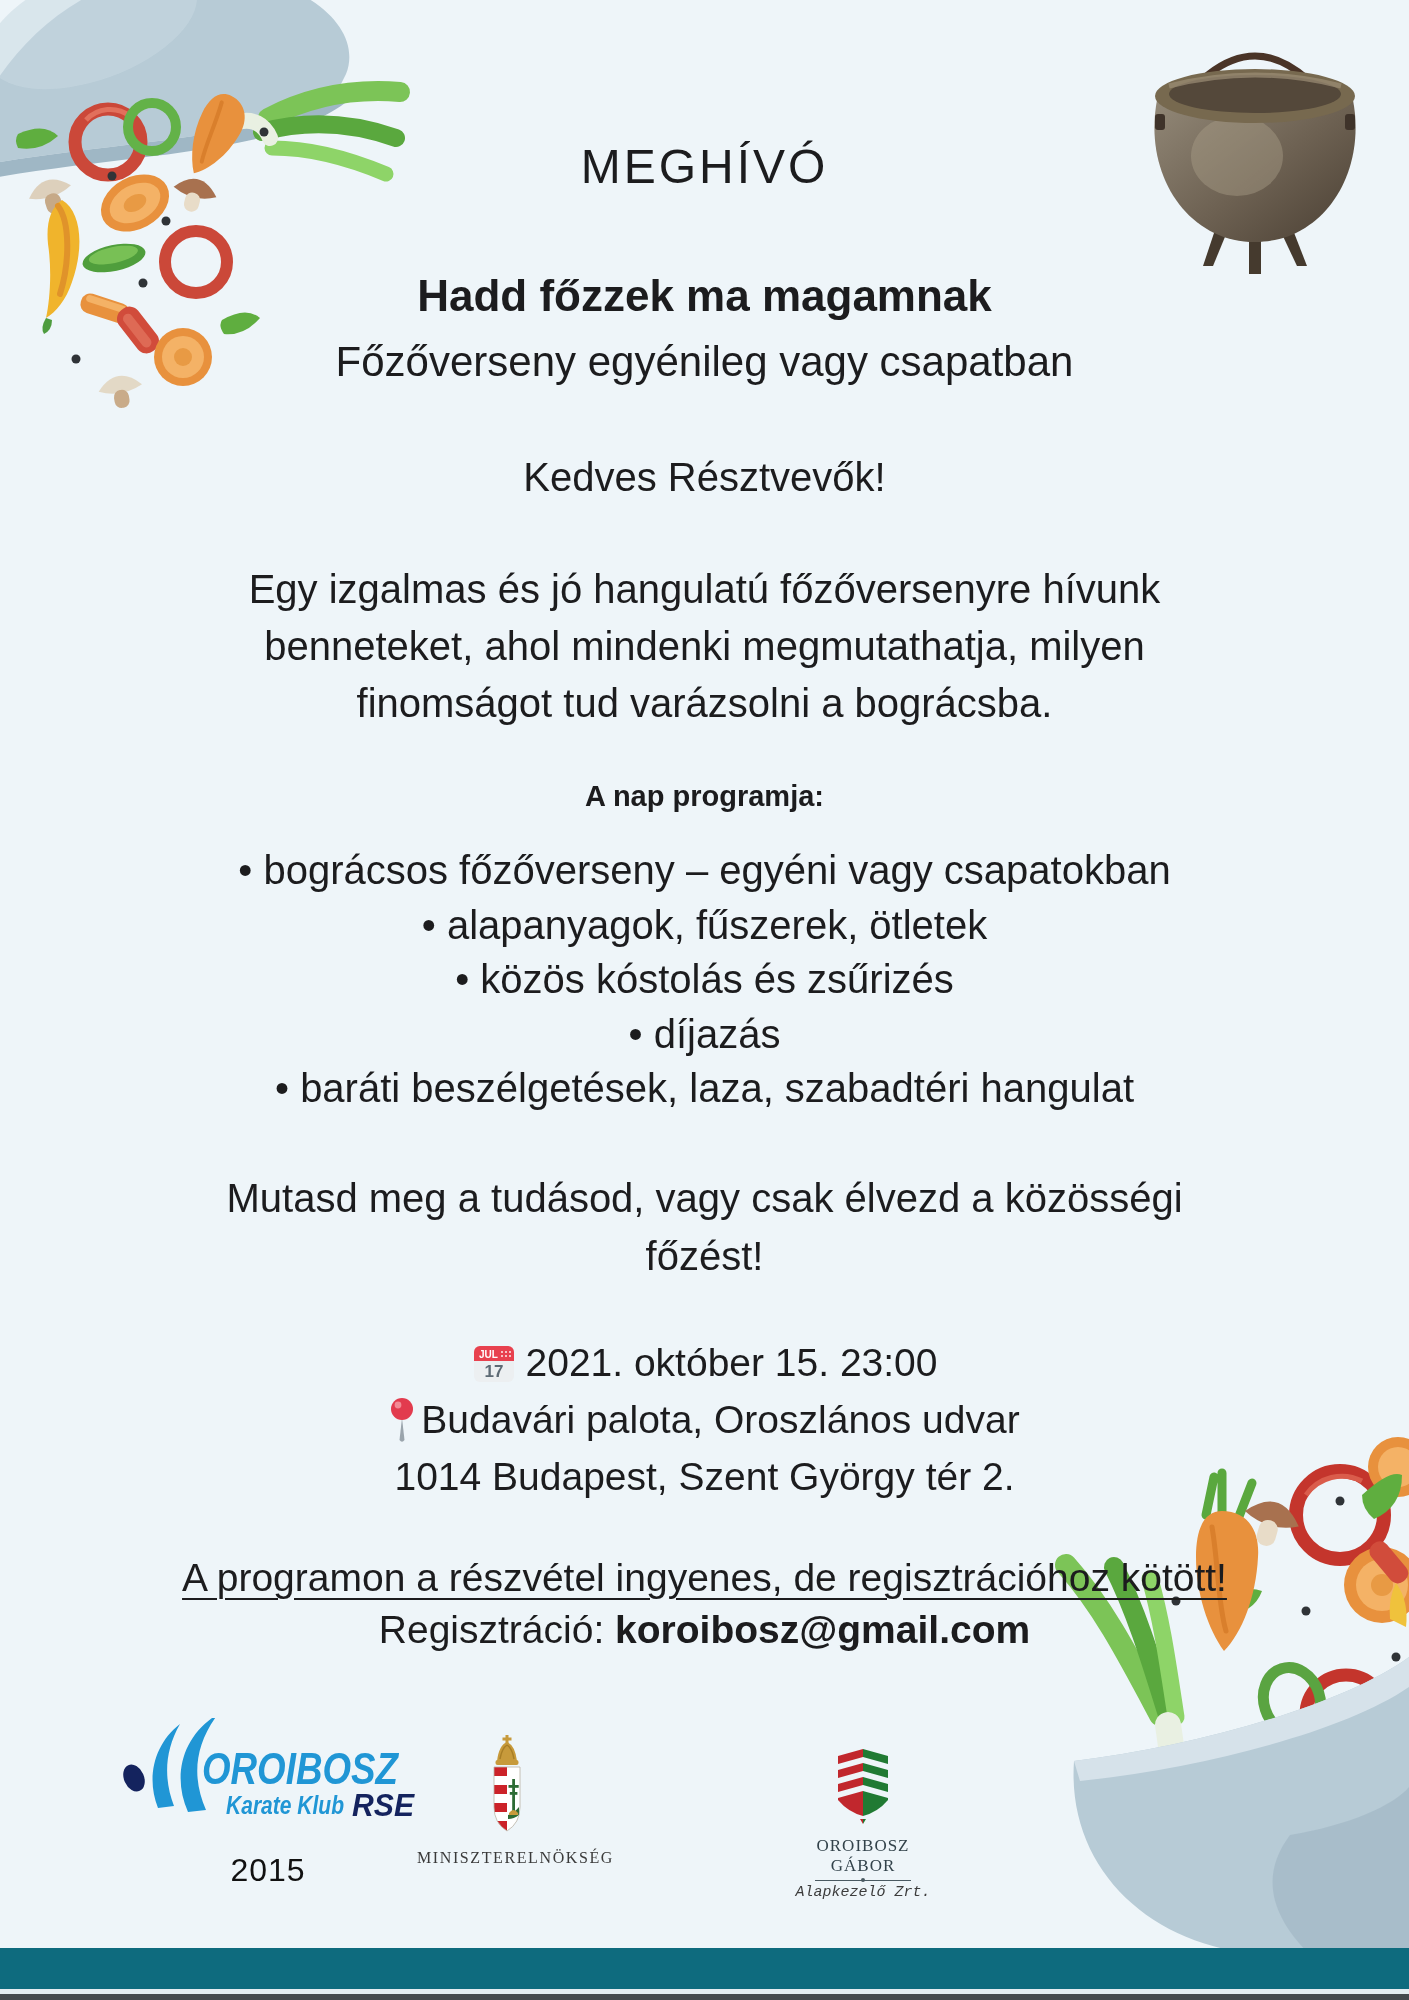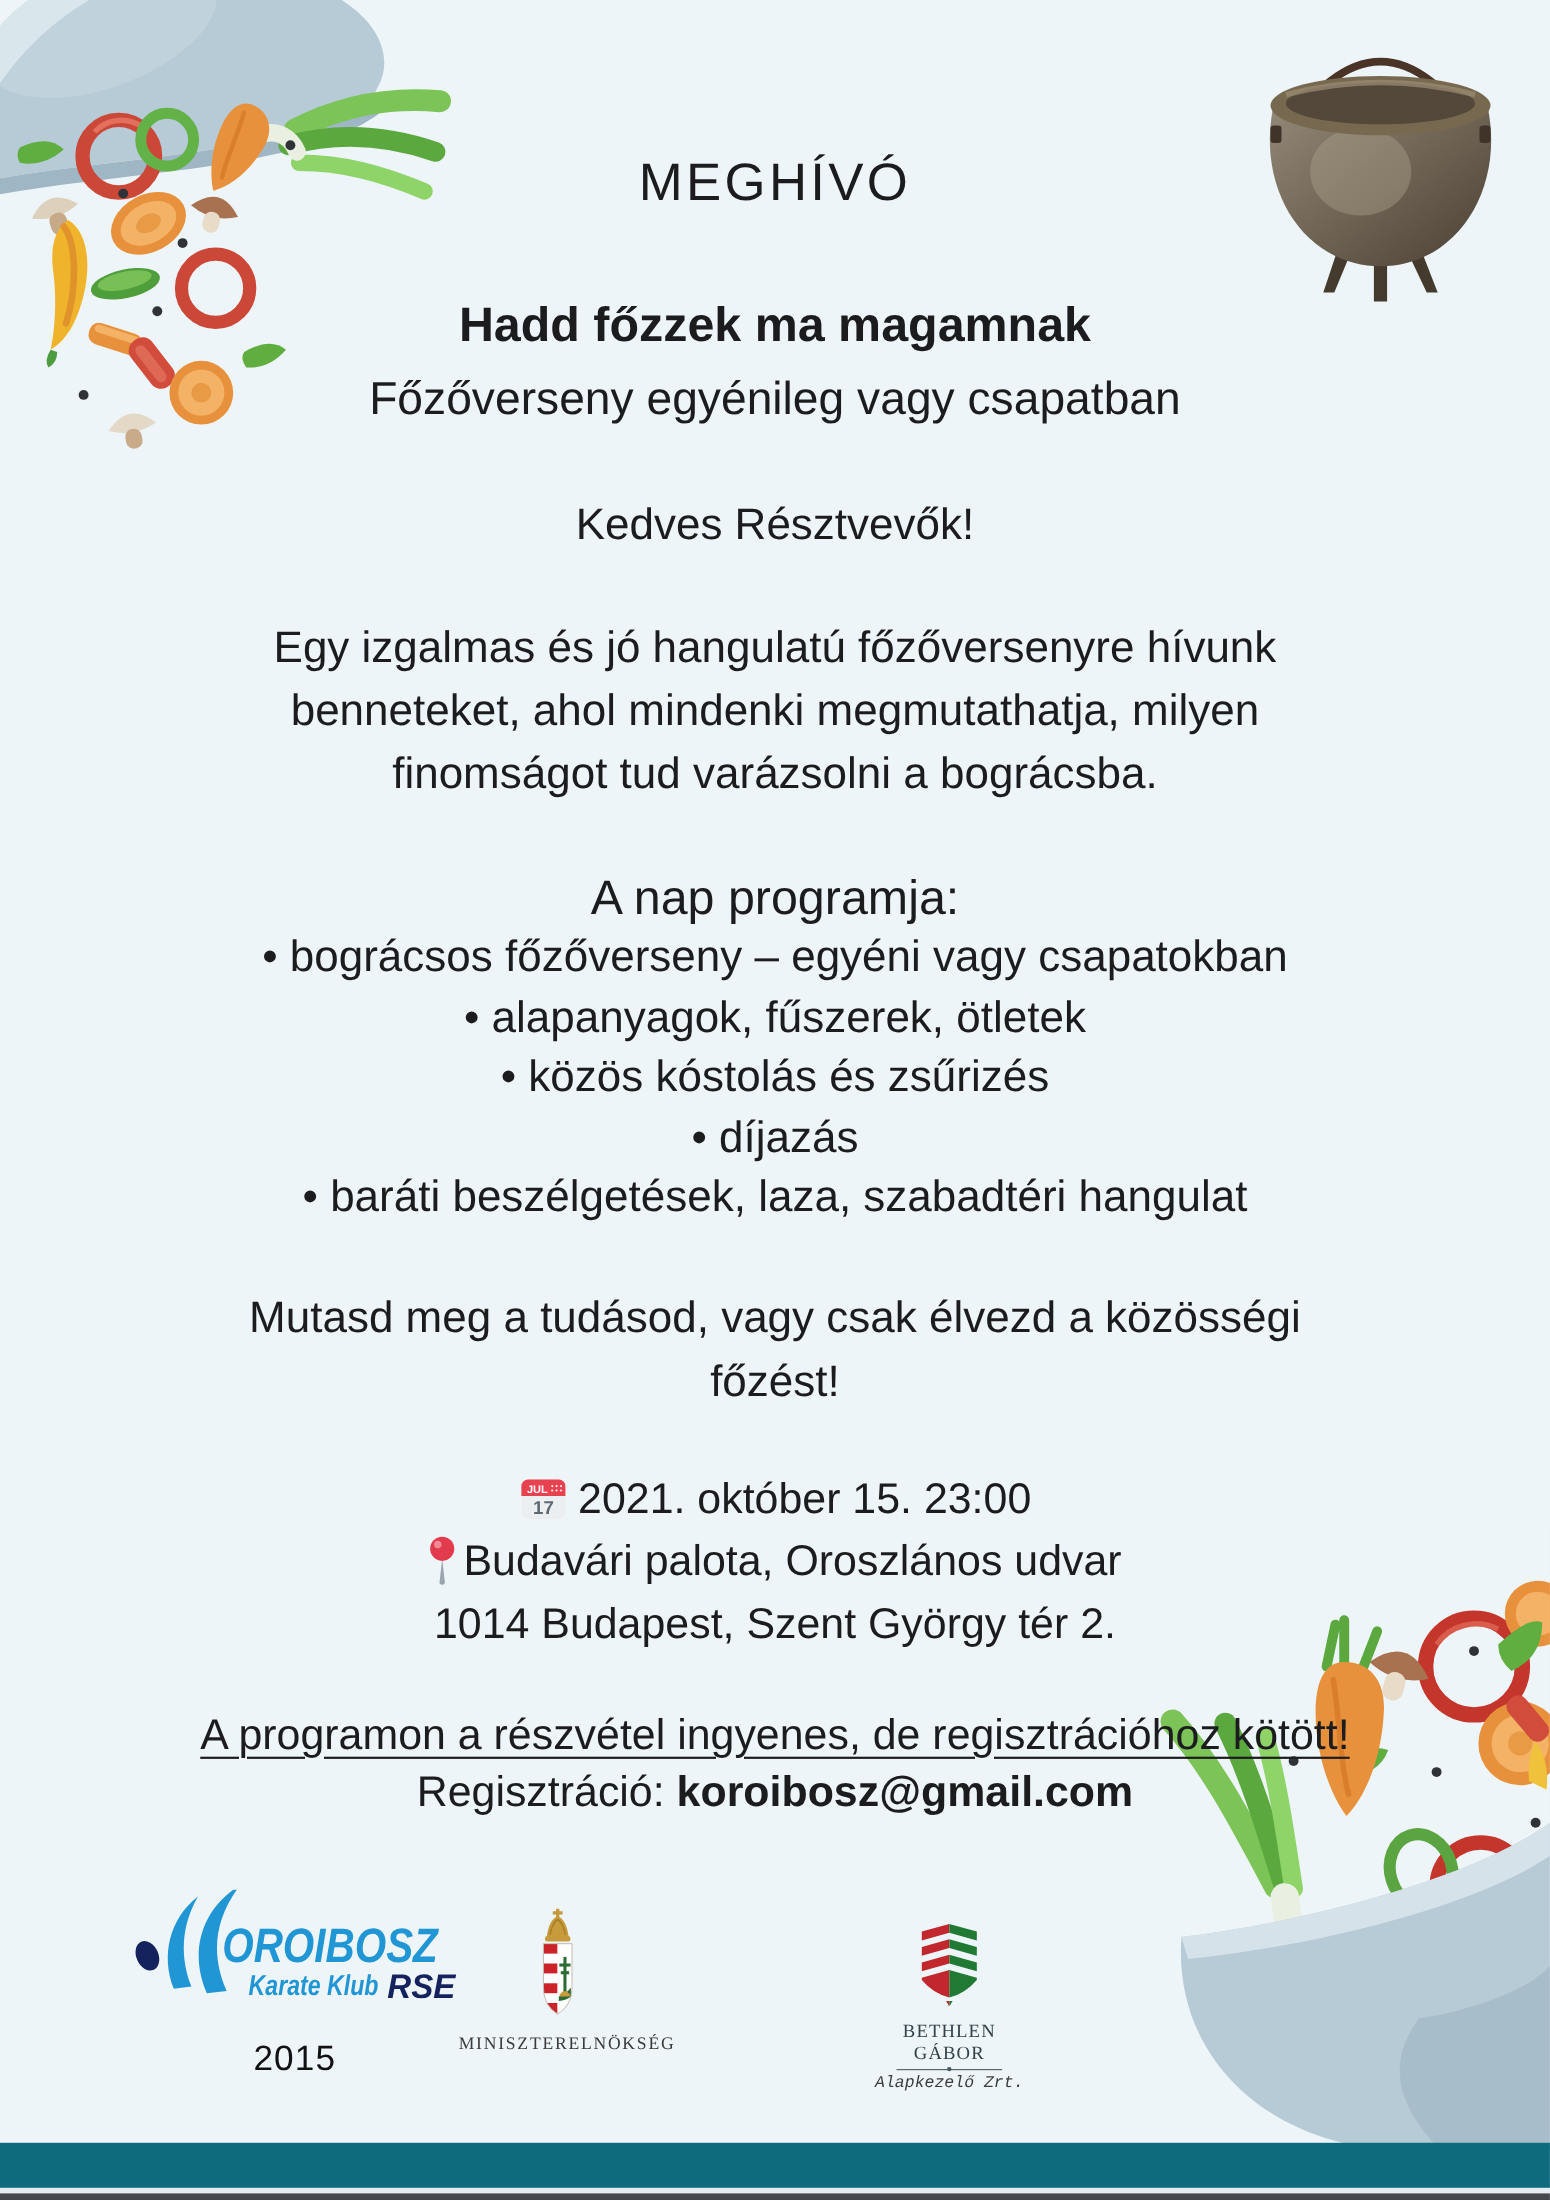--- a/index.html
+++ b/index.html
@@ -13,21 +13,21 @@
   .lid-svg     { left:0;    top:0;    }
   .cauldron-svg{ left:1135px; top:16px; }
   .bowl-svg    { left:1010px; top:1415px; }
 
   .txt { position:absolute; left:0; width:1409px; text-align:center; white-space:nowrap; }
   .title        { top:139px;  font-size:48px; line-height:56px; font-weight:500; letter-spacing:3px; }
   .event-name   { top:268px;  font-size:44px; line-height:56px; font-weight:700; }
   .event-type   { top:334px;  font-size:42px; line-height:56px; }
   .greeting     { top:449px;  font-size:40px; line-height:56px; }
   .intro        { top:561px;  font-size:40px; line-height:57px; }
-  .program-head { top:789px;  font-size:44px; line-height:56px; font-weight:400; }
+  .program-head { top:768px;  font-size:29px; line-height:56px; font-weight:700; }
   .program-list { top:843px;  font-size:40px; line-height:54.5px; }
   .program-list div::before { content:"• "; }
   .closing      { top:1169px; font-size:40px; line-height:58px; }
   .venue-block  { top:1334px; font-size:39px; line-height:57px; }
   .note         { top:1550px; font-size:39px; line-height:56px;
                   text-decoration:underline; text-underline-offset:7px; text-decoration-thickness:2px; }
   .registration { top:1602px; font-size:39px; line-height:56px; }
   .registration b { font-weight:700; }
 
   .inline-icon { display:inline-block; vertical-align:-8px; margin-right:10px; }
@@ -305,21 +305,21 @@
         <path d="M8 44 L33 37 L33 45 L8 52 Z" fill="#c1272d"></path>
         <path d="M33 9 L58 16 L58 24 L33 17 Z" fill="#207a33"></path>
         <path d="M33 23 L58 30 L58 38 L33 31 Z" fill="#207a33"></path>
         <path d="M33 37 L58 44 L58 52 L33 45 Z" fill="#207a33"></path>
         <path d="M8 58 L33 51 L33 76 Q 18 72 8 60 Z" fill="#c1272d"></path>
         <path d="M33 51 L58 58 L58 60 Q 48 72 33 76 Z" fill="#207a33"></path>
         <path d="M30 79 L33 84 L33 79 Z" fill="#c1272d"></path>
         <path d="M33 79 L33 84 L36 79 Z" fill="#207a33"></path>
       </g>
     </svg>
-    <div class="name">BETHLEN GÁBOR</div>
+    <div class="name">OROIBOSZ GÁBOR</div>
     <div class="divider"></div>
     <div class="sub">Alapkezelő Zrt.</div>
   </div>
 
   <div class="footer-bar"></div>
   <div class="edge-light"></div>
   <div class="edge-dark"></div>
 </div>
 
 </body></html>

